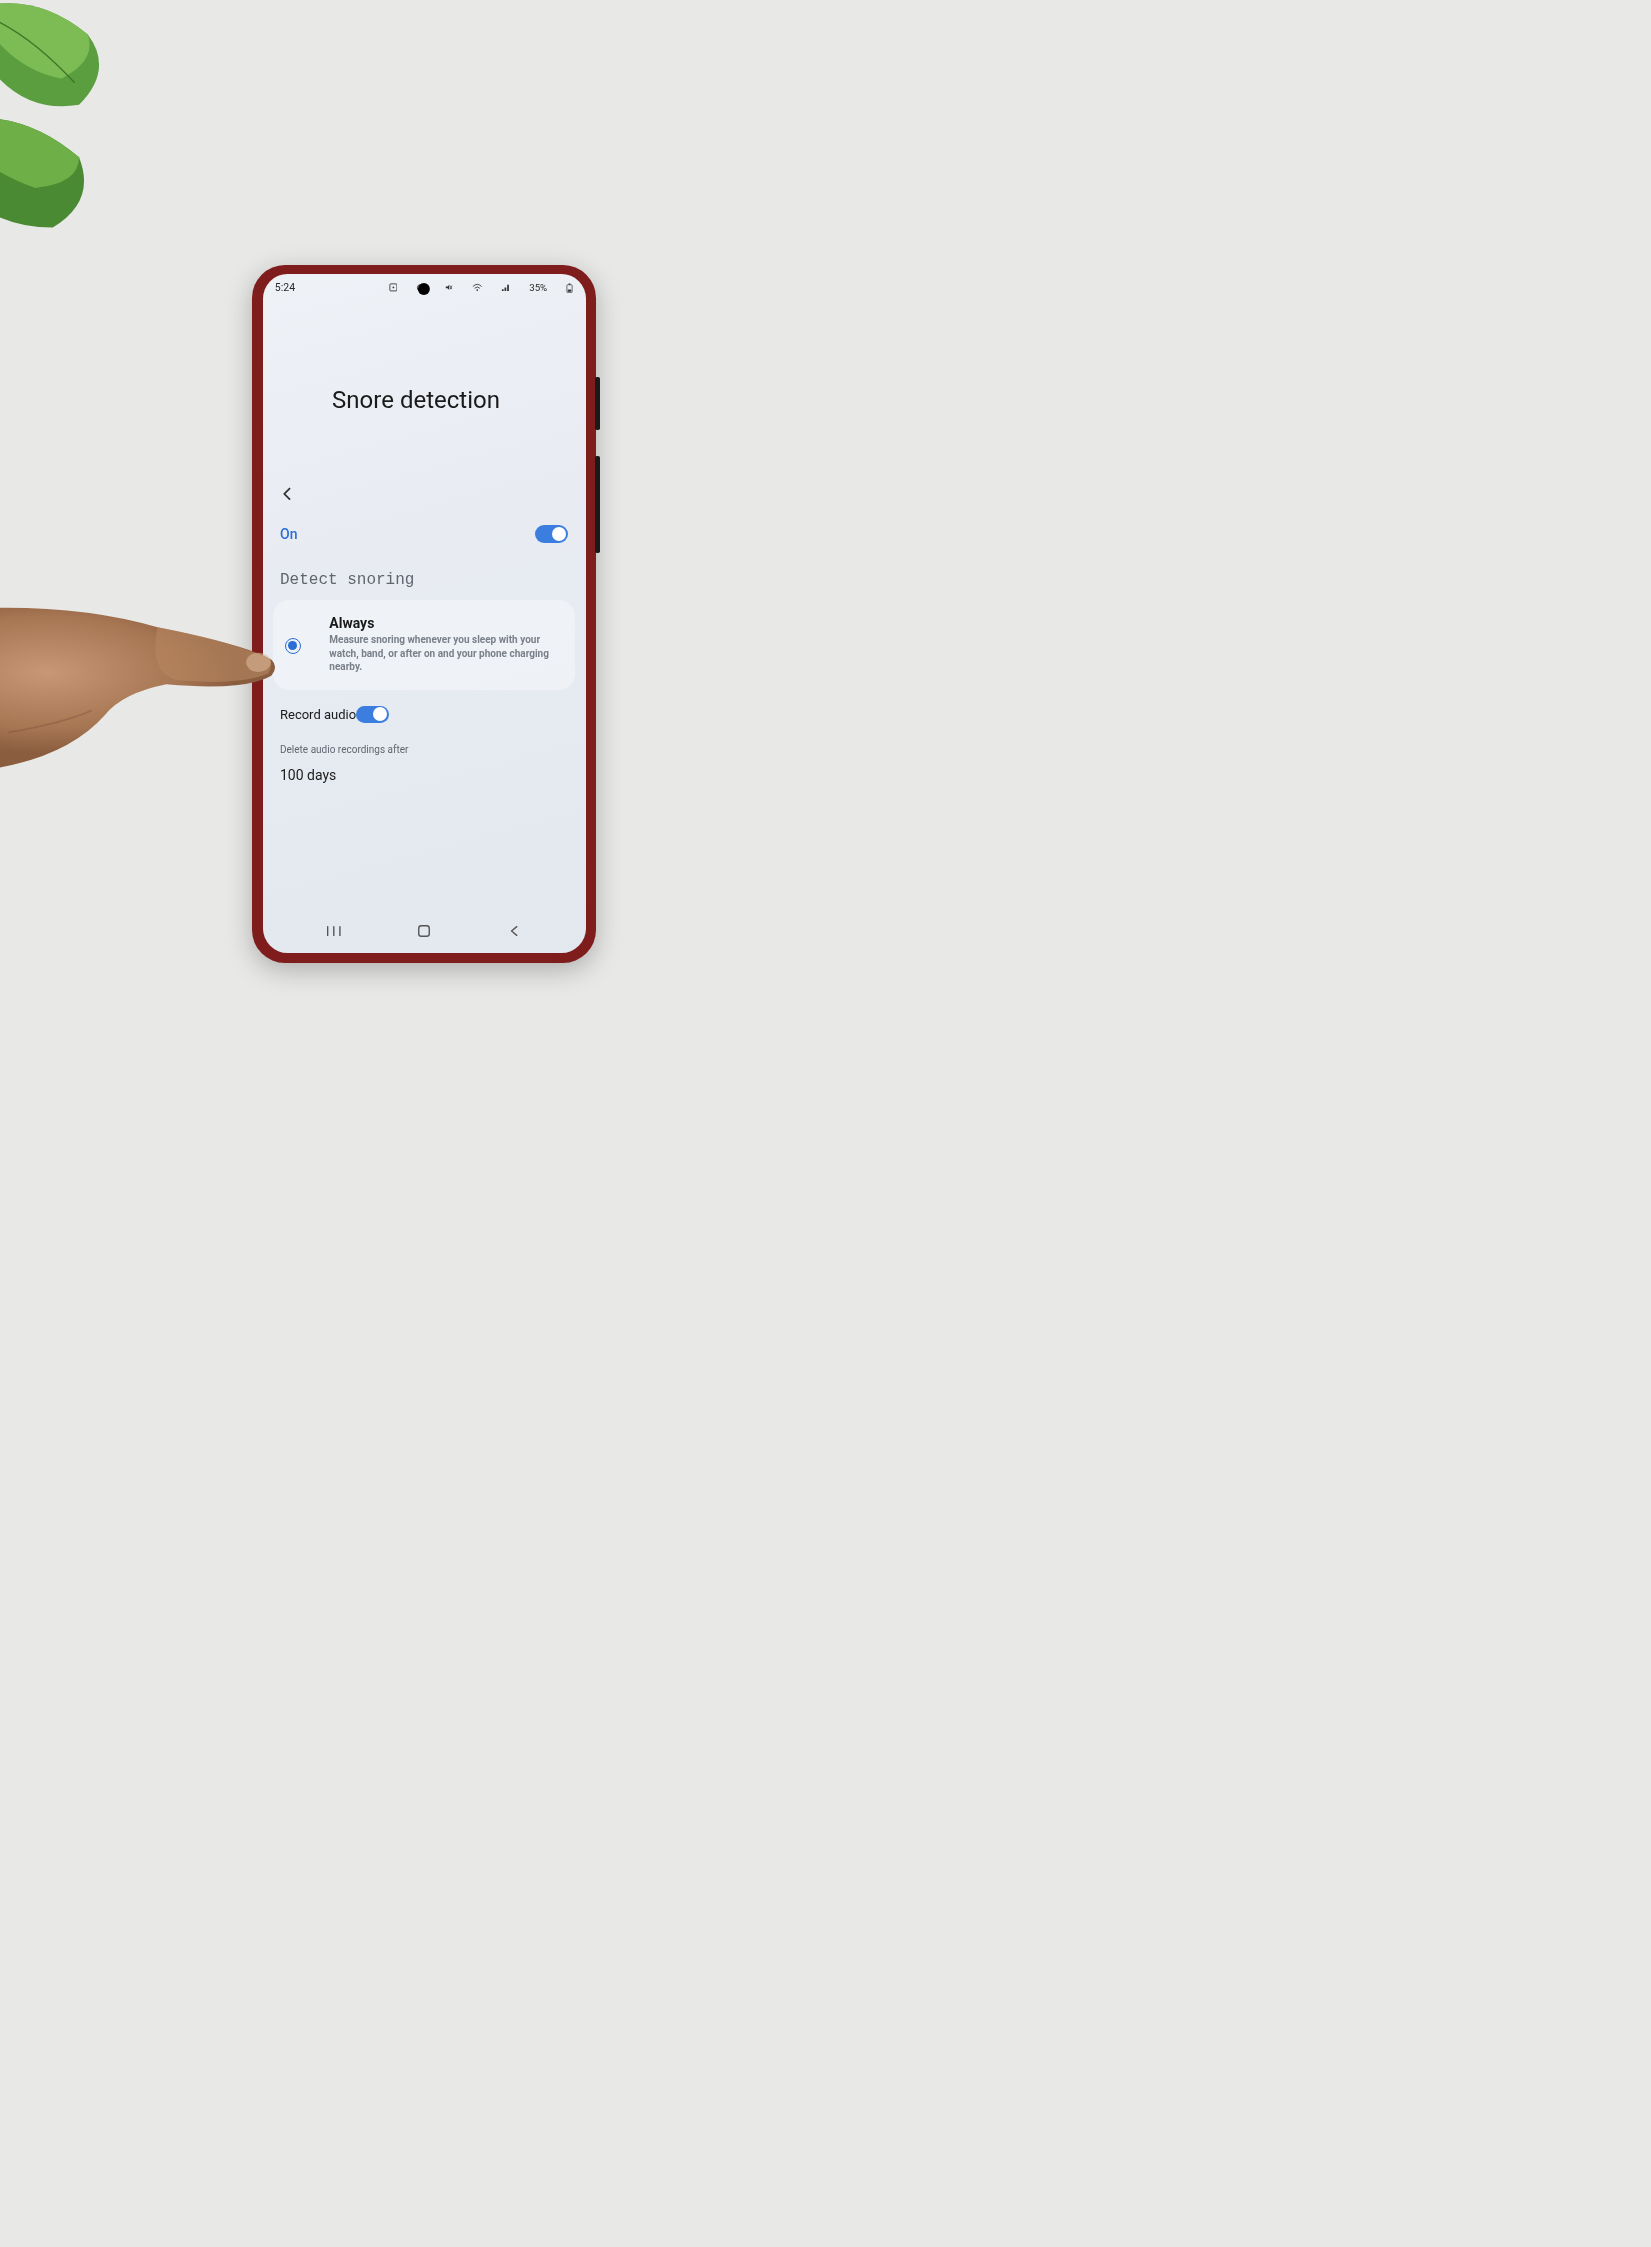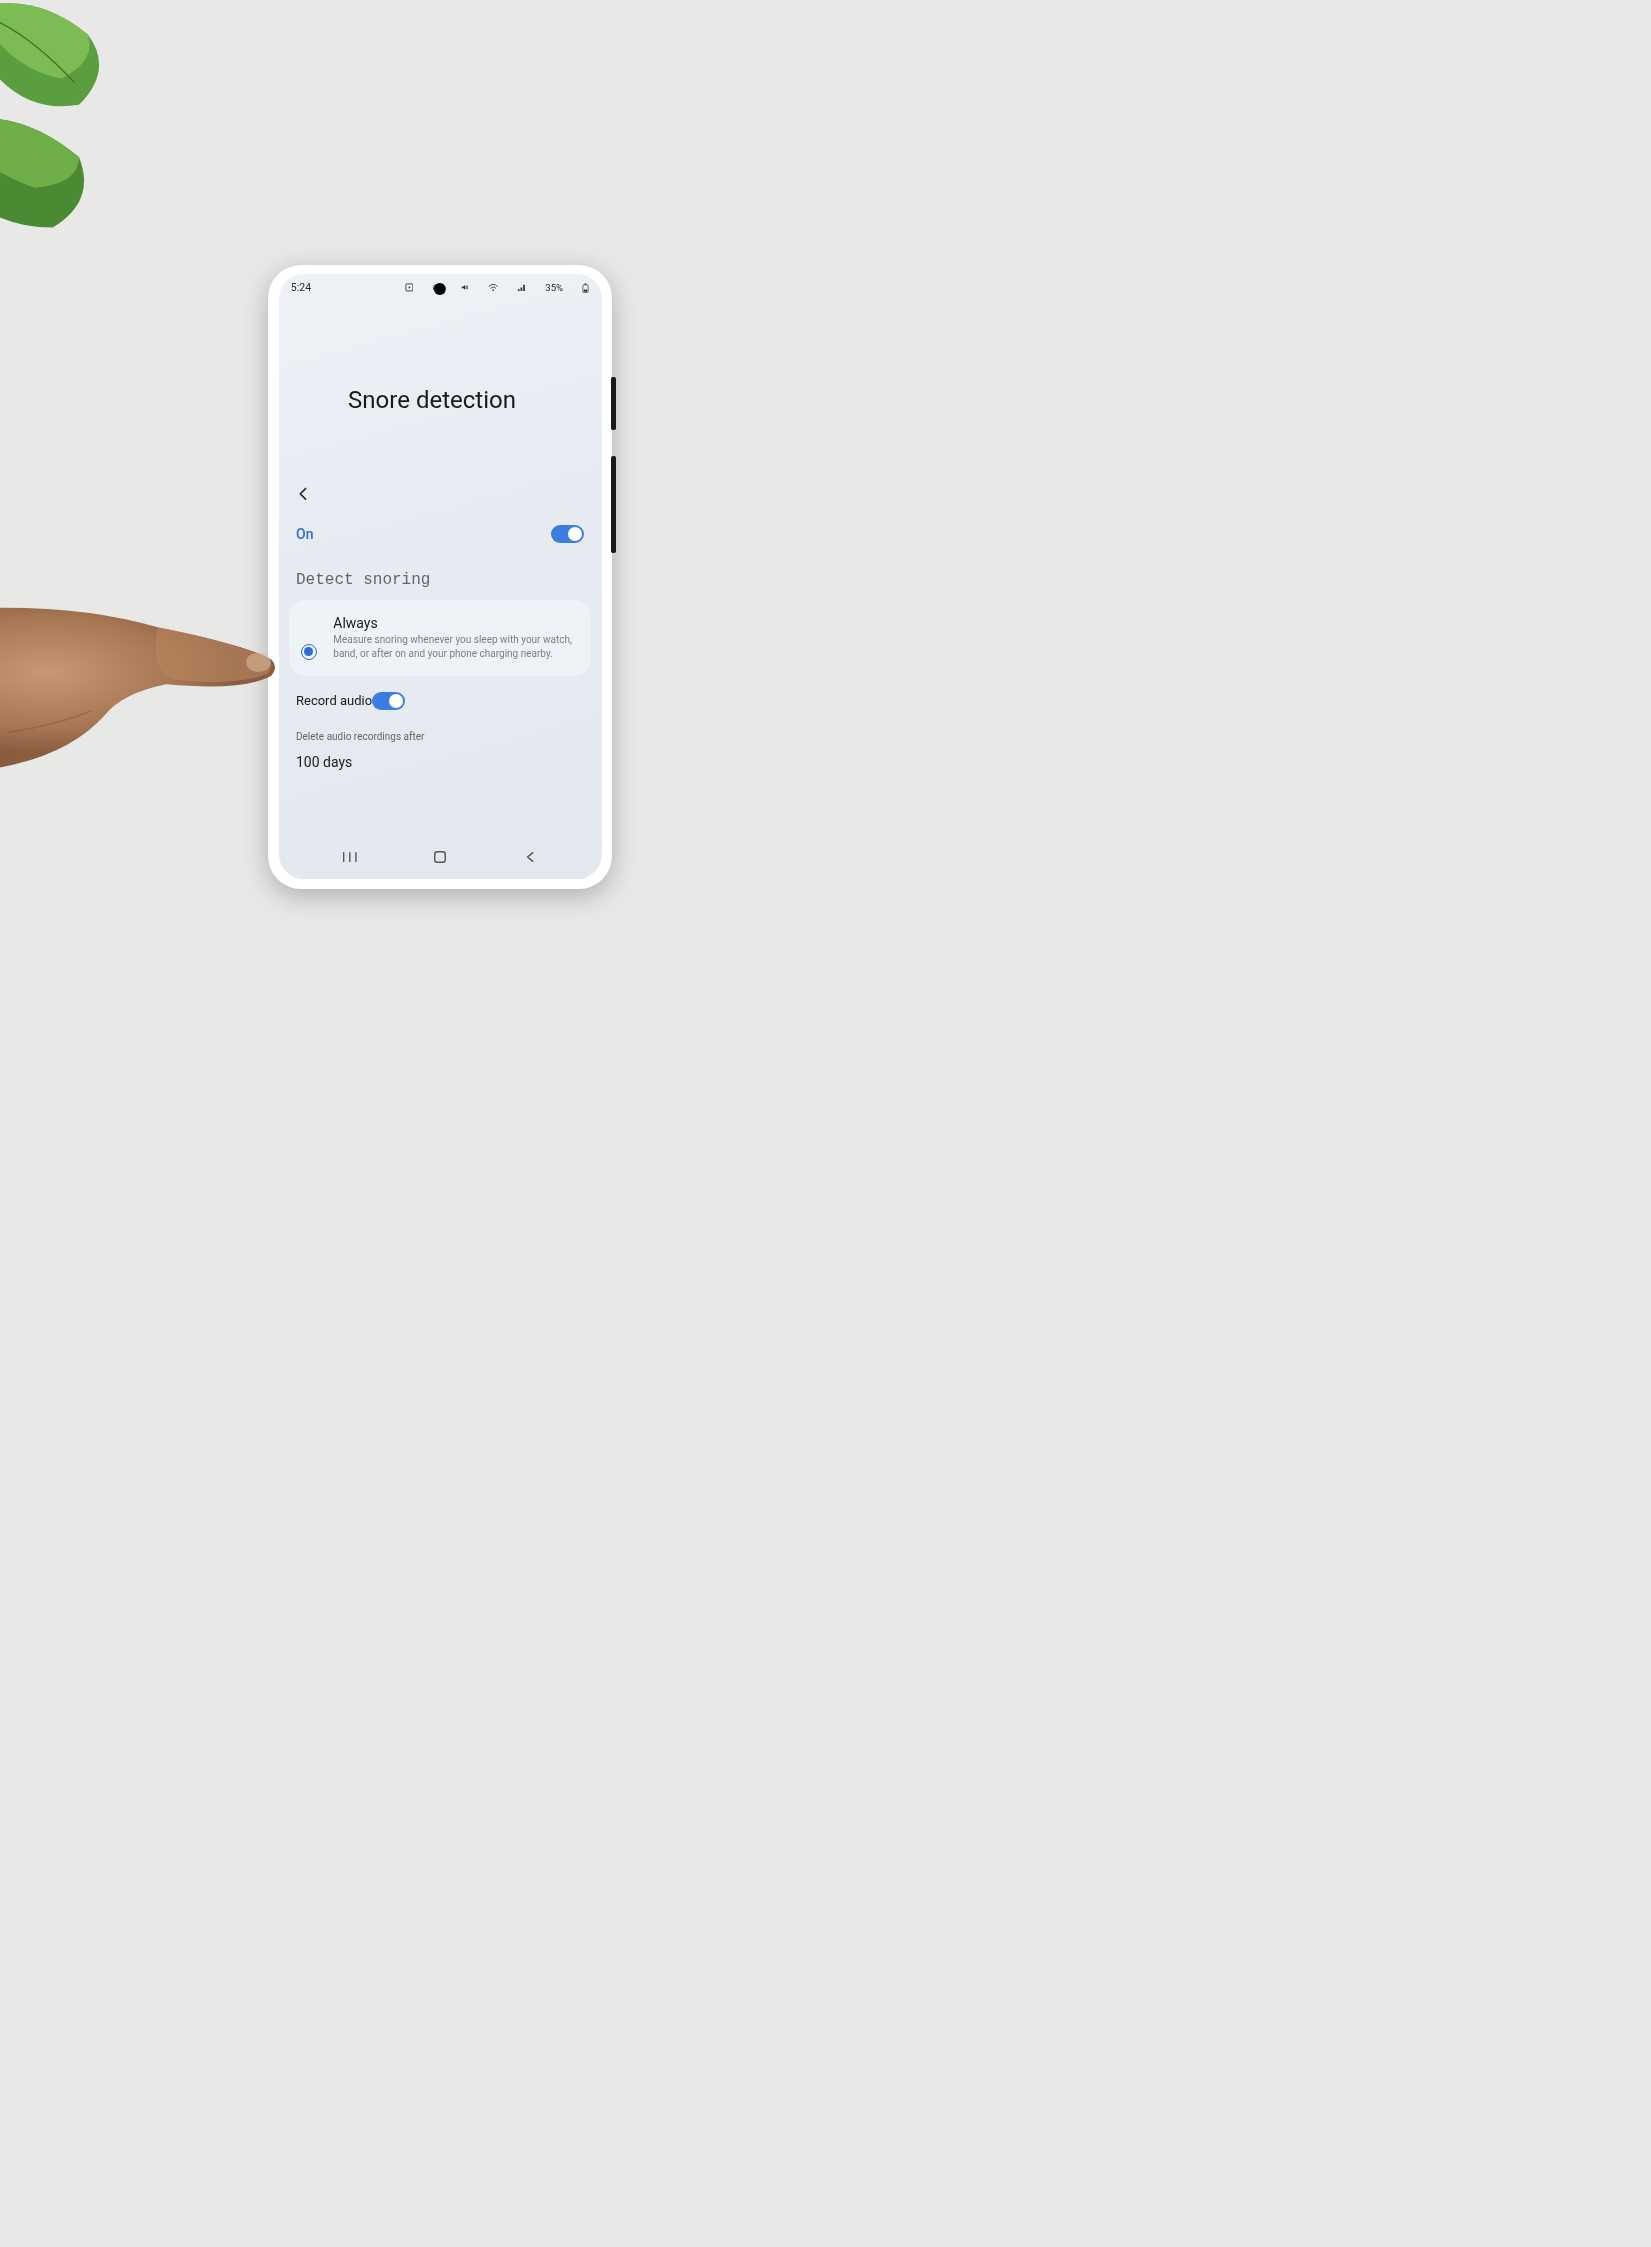--- a/index.html
+++ b/index.html
@@ -14,25 +14,25 @@
   .leaf {
     position: absolute;
     top: -17.6px;
     left: -35px;
     width: 193px;
     height: 263px;
     z-index: 1;
   }
   .phone-frame {
     position: absolute;
-    left: 268px;
+    left: 252px;
     top: 265px;
     width: 344px;
-    height: 624px;
-    background: #ffffff;
+    height: 698px;
+    background: #7f1d1d;
     border-radius: 33px;
     padding: 8.8px 10.5px 10.5px 10.5px;
     box-shadow: 0 7px 26px rgba(0,0,0,0.25);
     z-index: 2;
   }
   .power-btn {
     position: absolute;
     right: -3.5px;
     top: 112px;
     width: 4.4px;
@@ -148,23 +148,24 @@
     font-family: Liberation Mono, monospace;
   }
   .radio-card {
     background: rgba(255,255,255,0.35);
     border-radius: 16px;
     padding: 5.3px 3.5px;
     margin-top: 5.3px;
   }
   .radio-item {
     display: flex;
-    align-items: flex-end;
-    gap: 16px;
+    align-items: center;
+    gap: 28px;
     padding: 10.5px 8.8px;
+    font-weight: bold;
   }
   .radio {
     width: 16px;
     height: 16px;
     border: 1.8px solid #8b8f96;
     border-radius: 50%;
     flex-shrink: 0;
     margin-top: 3.5px;
     position: relative;
   }

